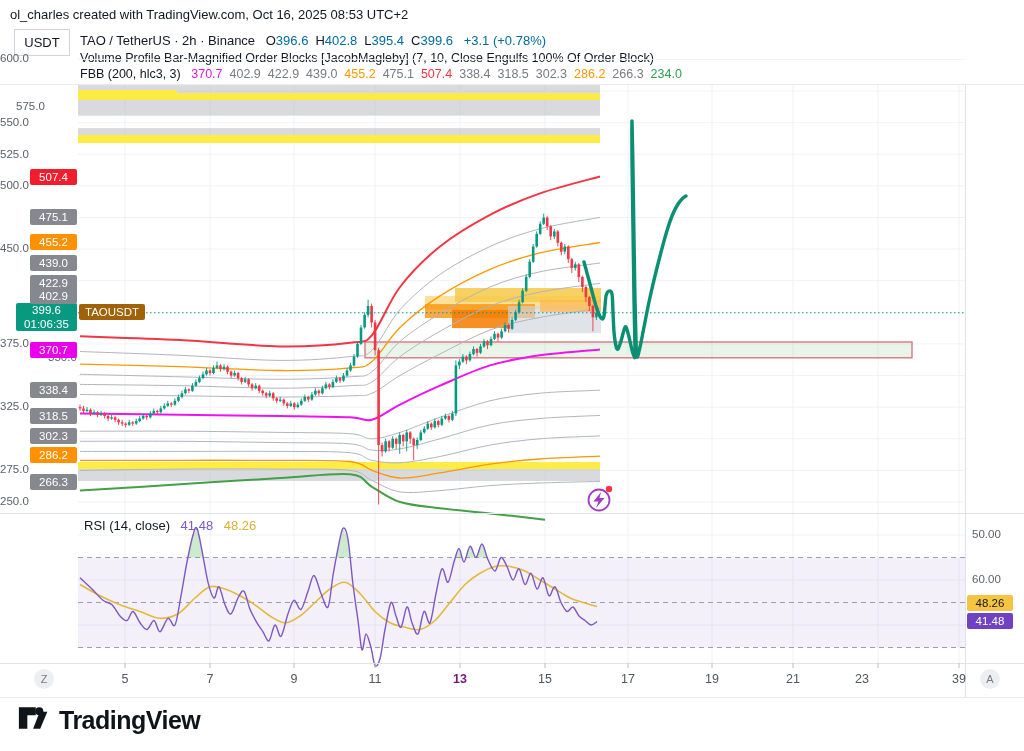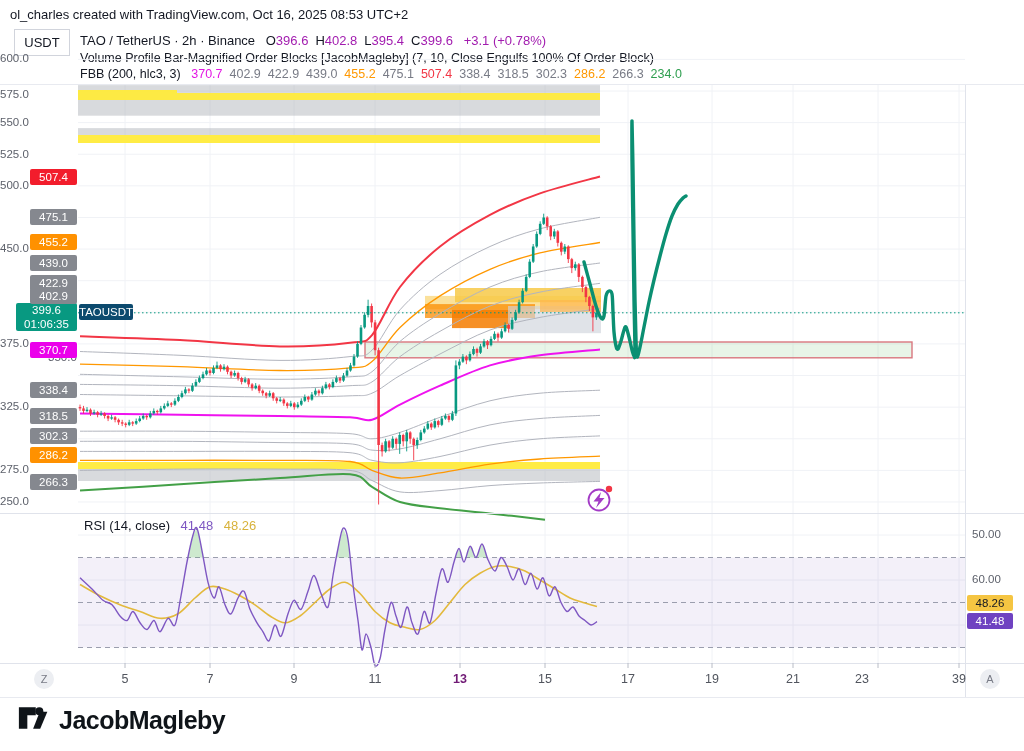--- a/index.html
+++ b/index.html
@@ -7,28 +7,28 @@
        font-family:"Liberation Sans",sans-serif;color:#131722}
   .abs{position:absolute}
   #watermark{left:10px;top:7px;font-size:13px;color:#131722}
   #usdt-btn{left:14px;top:29px;width:54px;height:25px;border:1px solid #d1d4dc;border-radius:0;
             background:#fff;display:flex;align-items:center;justify-content:center;font-size:13px;color:#131722}
   .legend-row{left:80px;white-space:nowrap;font-size:13px;color:#131722}
   #legend-row1{top:33px}
   #legend-row2{top:51px;font-size:12.5px}
   #legend-row3{top:67px;font-size:12.5px}
   .tok{margin-right:7px}
-  .teal{color:#a21caf}
+  .teal{color:#0369a1}
   #chart-svg{left:0;top:0;pointer-events:none}
   .plain-price{left:0;width:74px;text-align:left;font-size:11.5px;color:#5d616b}
   .badge{left:30px;width:47px;height:16px;line-height:16px;text-align:center;border-radius:2px;
          color:#fff;font-size:11.5px}
   #price-badge{left:16px;width:61px;height:28px;background:#089981;border-radius:2px;color:#fff;
                font-size:11.5px;text-align:center;line-height:14px;top:303px}
-  #symbol-tag{left:79px;top:304px;height:16px;line-height:16px;padding:0 0;background:#0c4a6e;
+  #symbol-tag{left:79px;top:304px;height:16px;line-height:16px;padding:0 6px;background:#a16207;
               color:#fff;font-size:11.5px;border-radius:2px}
   .rsi-plain{left:972px;font-size:11.5px;color:#5d616b}
   .rsi-badge{left:967px;width:46px;height:16px;line-height:16px;text-align:center;border-radius:2px;font-size:11.5px}
   #rsi-legend{left:84px;top:518px;font-size:13px;color:#131722;white-space:nowrap}
   .time-label{top:672px;width:30px;text-align:center;font-size:12.5px;color:#51555e}
   .axis-circle{top:669px;width:20px;height:20px;border-radius:50%;background:#eceef2;color:#787b86;
                font-size:11px;text-align:center;line-height:20px}
   #logo{left:18px;top:703px;display:flex;align-items:center;gap:9px}
   #logo-text{font-size:25px;font-weight:700;color:#0f1419;letter-spacing:-0.5px}
 </style>
@@ -454,21 +454,21 @@
 <div class="abs" id="symbol-tag">TAOUSDT</div>
 
 <div class="abs" id="rsi-legend">
   <span class="tok">RSI (14, close)</span>
   <span class="tok" style="color:#7e57c2">41.48</span>
   <span style="color:#d8b23a">48.26</span>
 </div>
 
 <div id="price-scale">
     <div class="abs plain-price" style="top: 52px;">600.0</div>
-    <div class="abs plain-price" style="top: 88px;">575.0</div>
+    <div class="abs plain-price" style="top: 100px; margin-left: 16px;">575.0</div>
     <div class="abs plain-price" style="top: 116px;">550.0</div>
     <div class="abs plain-price" style="top: 148px;">525.0</div>
     <div class="abs plain-price" style="top: 179px;">500.0</div>
     <div class="abs plain-price" style="top: 242px;">450.0</div>
     <div class="abs plain-price" style="top: 337px;">375.0</div>
     <div class="abs plain-price" style="top: 351px; margin-left: 48px;">350.0</div>
     <div class="abs plain-price" style="top: 400px;">325.0</div>
     <div class="abs plain-price" style="top: 463px;">275.0</div>
     <div class="abs plain-price" style="top: 495px;">250.0</div>
     <div class="abs badge" style="top: 169px; background: rgb(242, 29, 44);">507.4</div>
@@ -508,14 +508,14 @@
 <div class="abs axis-circle" style="left:980px">A</div>
 
 <div class="abs" id="logo">
   <span>
     <svg width="32" height="30" viewBox="0 0 36 32">
       <path d="M1 4 h19 v9 h-9.5 v15 h-9.5 z" fill="#0f1419"></path>
       <circle cx="24" cy="8.5" r="4.5" fill="#0f1419"></circle>
       <path d="M25 28 h-8 l7.5-19 h8.5 z" fill="#0f1419"></path>
     </svg>
   </span>
-  <span id="logo-text">JacobMagleby</span>
+  <span id="logo-text">TradingView</span>
 </div>
 
 </body></html>

